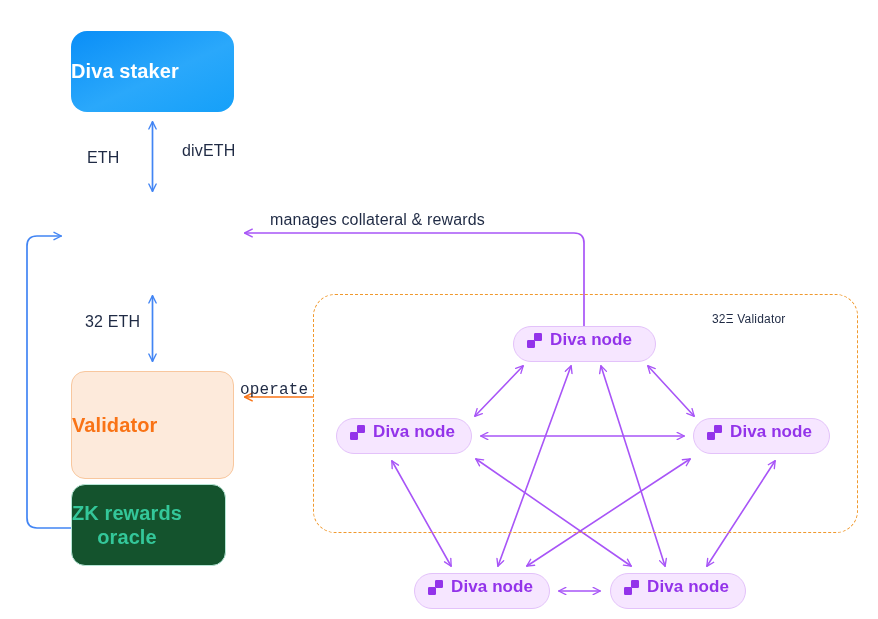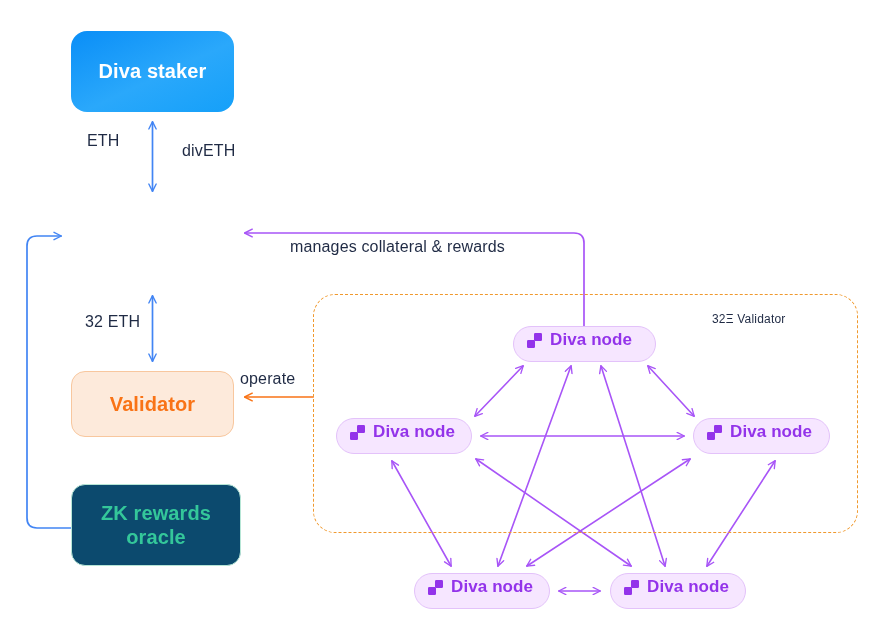--- a/index.html
+++ b/index.html
@@ -26,21 +26,20 @@
     width: 878px;
     height: 619px;
   }
 
   
   .box {
     position: absolute;
     box-sizing: border-box;
     display: flex;
     align-items: center;
-    justify-content: center;
     text-align: center;
     border-radius: 14px;
     line-height: 1.22;
     font-size: 20px;
     font-weight: 700;
     letter-spacing: .1px;
     z-index: 3;
   }
   .box-staker {
     left: 71px; top: 31px; width: 163px; height: 81px;
@@ -48,28 +47,28 @@
     color: #ffffff;
     border-radius: 16px;
   }
   .box-contract {
     left: 71px; top: 200px; width: 163px; height: 86px;
     background: #e4effd;
     border: 1.4px solid #c3ddfb;
     color: #2b7cf6;
   }
   .box-validator {
-    left: 71px; top: 371px; width: 163px; height: 66px;
+    left: 71px; top: 371px; width: 163px; height: 108px;
     background: #fdeadb;
     border: 1.4px solid #f8c79e;
     color: #f97316;
   }
   .box-oracle {
-    left: 71px; top: 484px; width: 170px; height: 82px;
-    background: #0c4a6e;
+    left: 71px; top: 484px; width: 155px; height: 82px;
+    background: #14532d;
     border: 1.4px solid #b6e6d6;
     color: #34c79a;
   }
 
   
   .cluster {
     position: absolute;
     left: 313px; top: 294px;
     width: 545px; height: 239px;
     box-sizing: border-box;
@@ -115,25 +114,25 @@
 
   
   .elabel {
     position: absolute;
     font-size: 16px;
     color: #1f2a44;
     letter-spacing: .15px;
     white-space: nowrap;
     z-index: 4;
   }
-  .lbl-eth     { left: 87px;  top: 132px; }
+  .lbl-eth     { left: 87px;  top: 149px; }
   .lbl-diveth  { left: 166px; top: 142px; margin-left: 16px; }
   .lbl-32eth   { left: 85px;  top: 313px; }
-  .lbl-manages { left: 290px; top: 211px; margin-top: 27px; }
-  .lbl-operate { left: 240px; top: 370px; }
+  .lbl-manages { left: 270px; top: 211px; }
+  .lbl-operate { left: 240px; top: 381px; font-family: Liberation Mono, monospace; }
 </style>
 </head>
 <body>
 
 <div id="canvas">
 
   <svg id="edges" viewBox="0 0 878 619">
     <defs>
       <marker id="ahBlue" viewBox="0 0 10 10" refX="8.6" refY="5" markerWidth="5.4" markerHeight="5.4" orient="auto-start-reverse">
         <path d="M1,1 L9,5 L1,9" fill="none" stroke="#4285f4" stroke-width="1.5" stroke-linecap="round" stroke-linejoin="round"></path>

